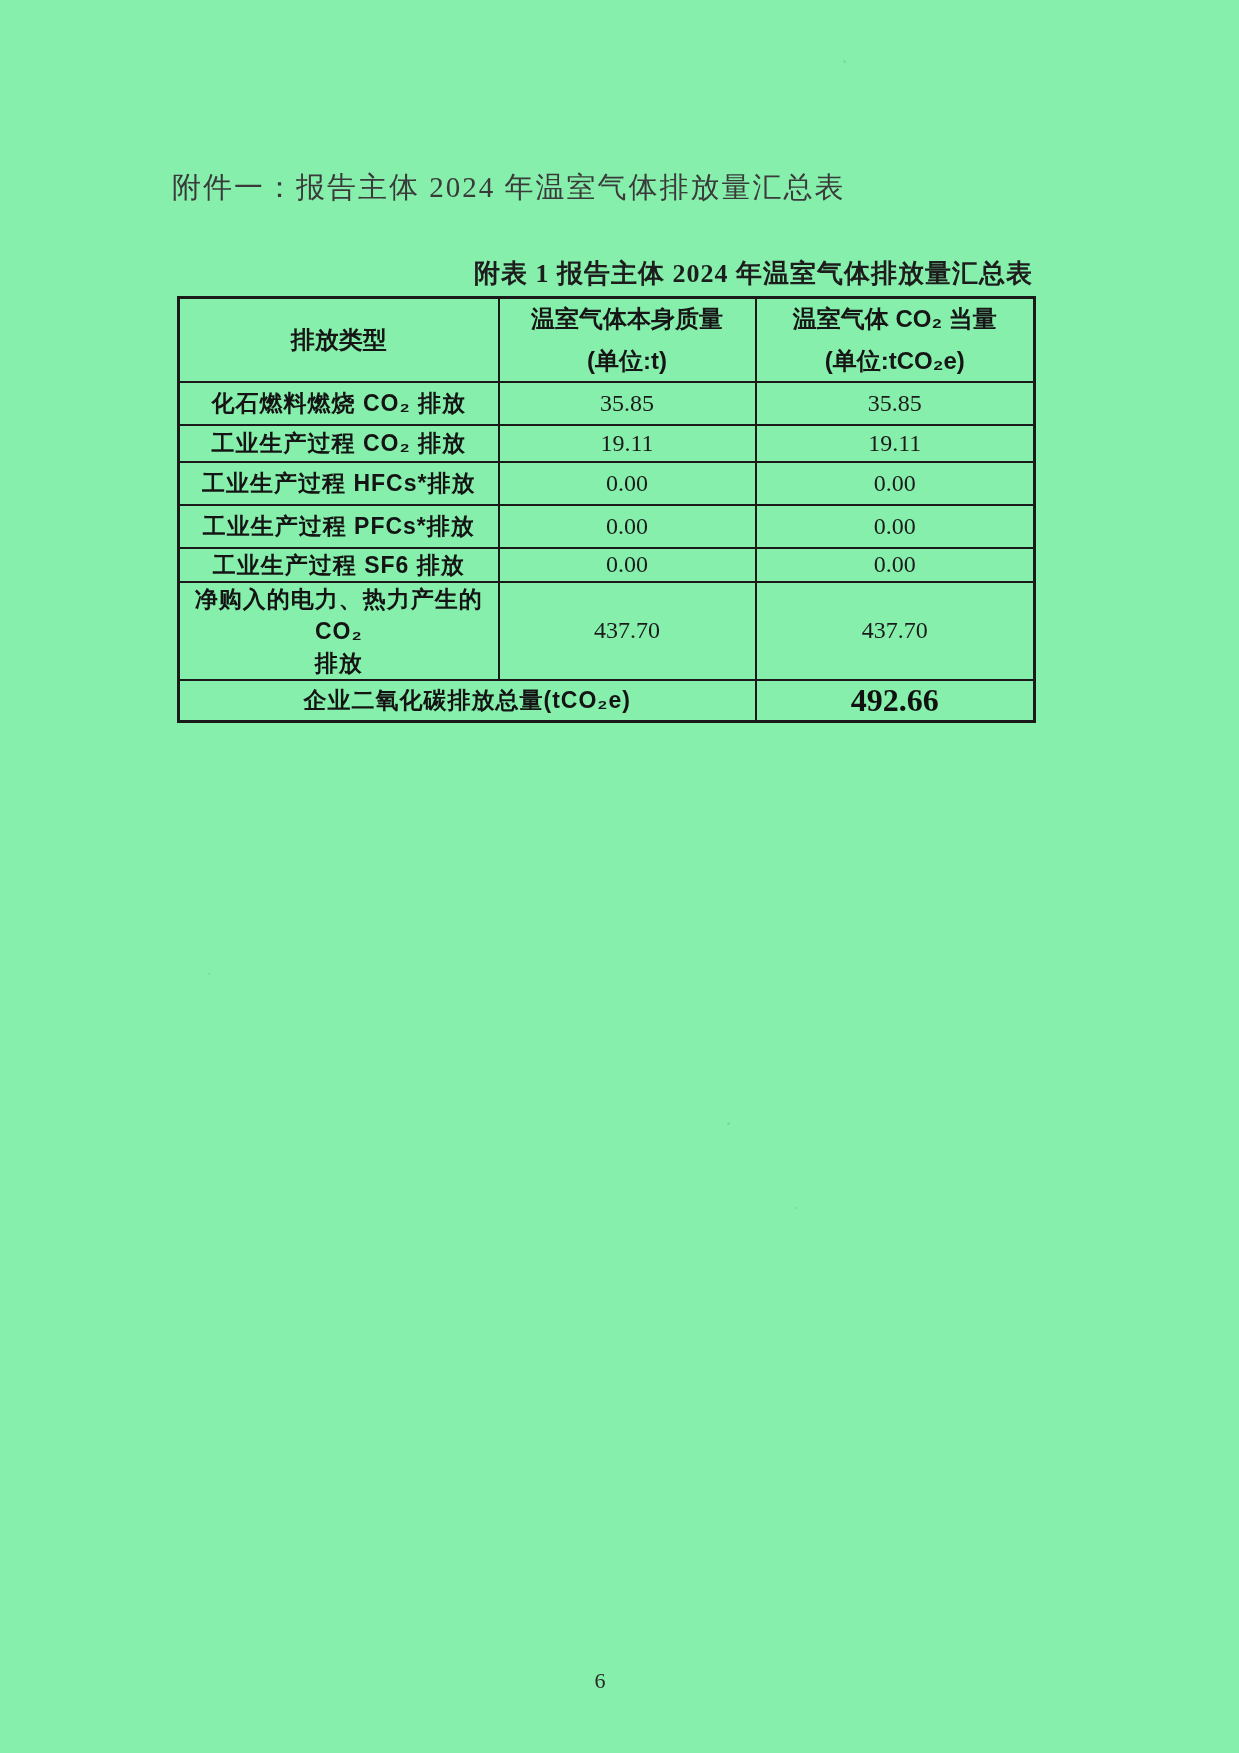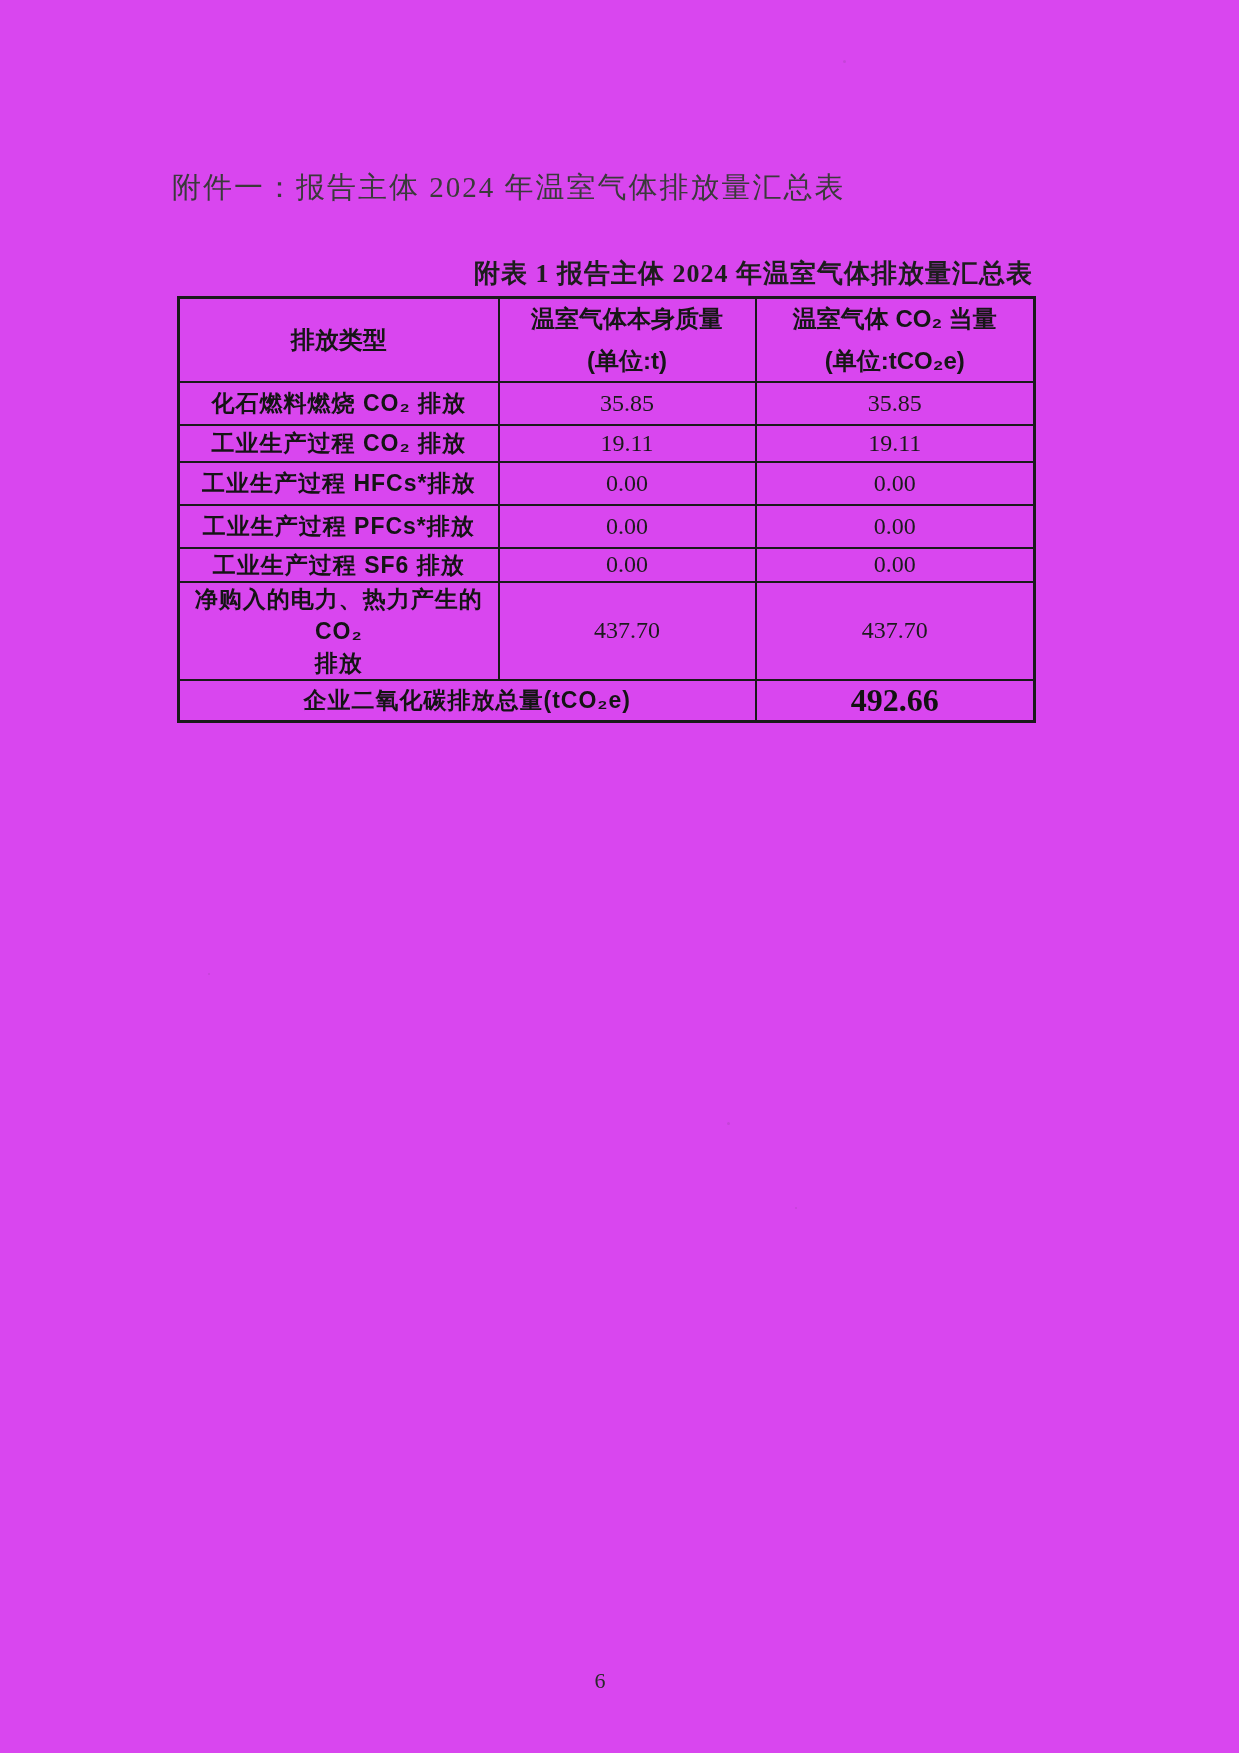--- a/index.html
+++ b/index.html
@@ -1,20 +1,20 @@
 <!DOCTYPE html>
 <html><head>
 <meta charset="utf-8">
 <style>
   html,body{margin:0;padding:0;background:#e8e8e8;}
   .page{
     position:relative;
     width:1239px;height:1753px;
     margin:0 auto;
-    background:#d946ef;
+    background:#86efac;
     overflow:hidden;
     font-family:"Liberation Serif", serif;
     color:#1b1b1b;
   }
   
   .speck{position:absolute;width:3px;height:3px;border-radius:50%;background:rgba(60,60,60,.12);}
   .speck.s1{left:843px;top:60px;}
   .speck.s2{left:208px;top:973px;width:2px;height:2px;}
   .speck.s3{left:795px;top:1207px;width:2px;height:2px;}
   .speck.s4{left:727px;top:1122px;}

